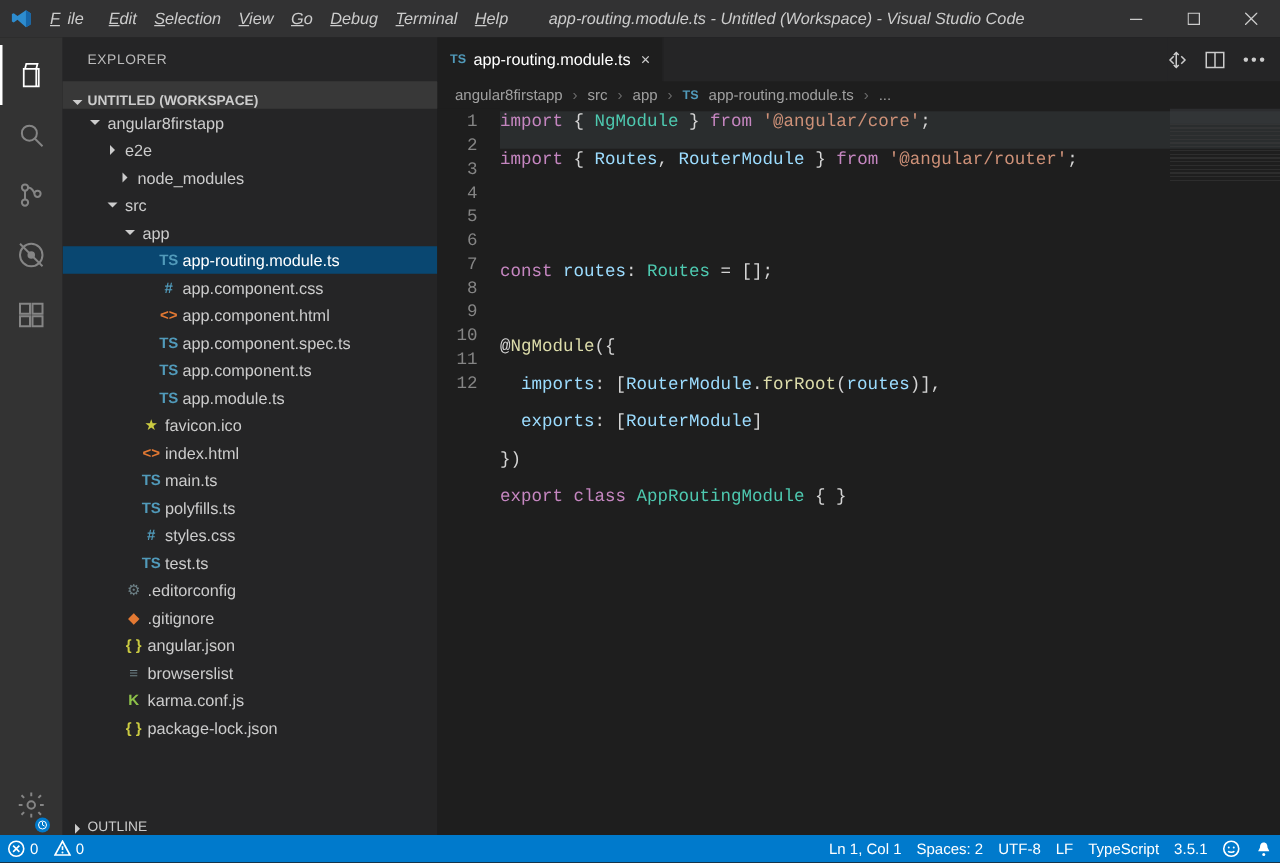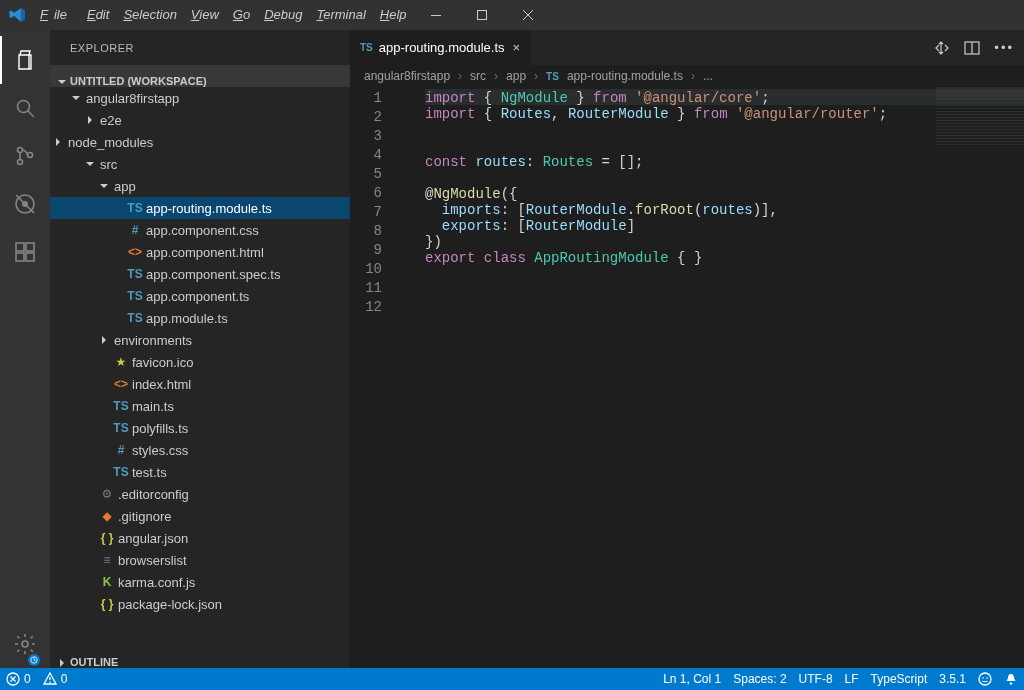--- a/index.html
+++ b/index.html
@@ -104,21 +104,21 @@
     letter-spacing:0.5px;
     color:var(--fg-muted);
   }
   .sb-section {
     height:22px; display:flex; align-items:flex-end;
     background:#383838;
     font-size:11px; font-weight:700;
     color:var(--fg);
     padding-left:4px;
   }
-  .sb-section.collapsed { background:transparent; font-weight:700; }
+  .sb-section.collapsed { background:transparent; font-weight:400; }
   .sb-section .tw { width:16px; display:flex; justify-content:center; }
   .tree { flex:1; overflow:hidden; font-size:13px; }
   .treerow {
     height:22px;
     display:flex; align-items:center;
     white-space:nowrap;
     color:var(--fg);
   }
   .treerow.sel { background:var(--bg-sidebar-sel); color:#ffffff; }
   .treerow .tw { width:16px; display:flex; justify-content:center; flex:none; }
@@ -184,21 +184,21 @@
     padding-top:2px;
     flex:none;
   }
   .gutter div { height:19px; }
   .code {
     flex:1;
     padding-top:2px;
     white-space:pre;
     color:var(--tok-plain);
   }
-  .code .cl { height:16px;margin-left:25px; }
+  .code .cl { height:30px; }
   .code .sel-line { background:#2a2d2e; }
   .k { color:var(--tok-key); }
   .i { color:var(--tok-id); }
   .t { color:var(--tok-type); }
   .s { color:var(--tok-str); }
   .f { color:var(--tok-fn); }
   .p { color:var(--tok-plain); }
   .minimap {
     position:absolute;
     top:0; right:0;
@@ -239,20 +239,21 @@
   <div class="tb-menu">
     <span><u>F</u><span>ile</span></span>
     <span><u>E</u>dit</span>
     <span><u>S</u>election</span>
     <span><u>V</u>iew</span>
     <span><u>G</u>o</span>
     <span><u>D</u>ebug</span>
     <span><u>T</u>erminal</span>
     <span><u>H</u>elp</span>
   </div>
+  <div class="tb-title">app-routing.module.ts - Untitled (Workspace) - Visual Studio Code</div>
   <div class="tb-wbtns">
     <div class="wbtn">
       <svg width="10" height="10" viewBox="0 0 10 10">
           <path stroke="#cccccc" d="M0 5.5h10"></path>
         </svg>
     </div>
     <div class="wbtn">
       <svg width="10" height="10" viewBox="0 0 10 10">
           <rect x="0.5" y="0.5" width="9" height="9" fill="none" stroke="#cccccc"></rect>
         </svg>
@@ -336,21 +337,21 @@
           <span class="lbl">angular8firstapp</span>
         </div>
         <div class="treerow" style="padding-left: 32px;">
           <span class="tw">
             <svg width="10" height="10" viewBox="0 0 10 10">
               <path fill="#cccccc" d="M3 1l4 4-4 4z"></path>
             </svg>
           </span>
           <span class="lbl">e2e</span>
         </div>
-        <div class="treerow" style="">
+        <div class="treerow" style=" margin-left: 42px;">
           <span class="tw">
             <svg width="10" height="10" viewBox="0 0 10 10">
               <path fill="#cccccc" d="M3 1l4 4-4 4z"></path>
             </svg>
           </span>
           <span class="lbl">node_modules</span>
         </div>
         <div class="treerow" style="padding-left: 32px;">
           <span class="tw">
             <svg width="10" height="10" viewBox="0 0 10 10">
@@ -389,28 +390,20 @@
         </div>
         <div class="treerow" style="padding-left: 60px;">
           <span class="tw"></span>
           <span class="ico ic-ts">TS</span>
           <span class="lbl">app.component.ts</span>
         </div>
         <div class="treerow" style="padding-left: 60px;">
           <span class="tw"></span>
           <span class="ico ic-ts">TS</span>
           <span class="lbl">app.module.ts</span>
-        </div>
-        <div class="treerow" style="padding-left: 46px;">
-          <span class="tw">
-            <svg width="10" height="10" viewBox="0 0 10 10">
-              <path fill="#cccccc" d="M3 1l4 4-4 4z"></path>
-            </svg>
-          </span>
-          <span class="lbl">environments</span>
         </div>
         <div class="treerow" style="padding-left: 46px;">
           <span class="tw"></span>
           <span class="ico ic-star">★</span>
           <span class="lbl">favicon.ico</span>
         </div>
         <div class="treerow" style="padding-left: 46px;">
           <span class="tw"></span>
           <span class="ico ic-html">&lt;&gt;</span>
           <span class="lbl">index.html</span>

